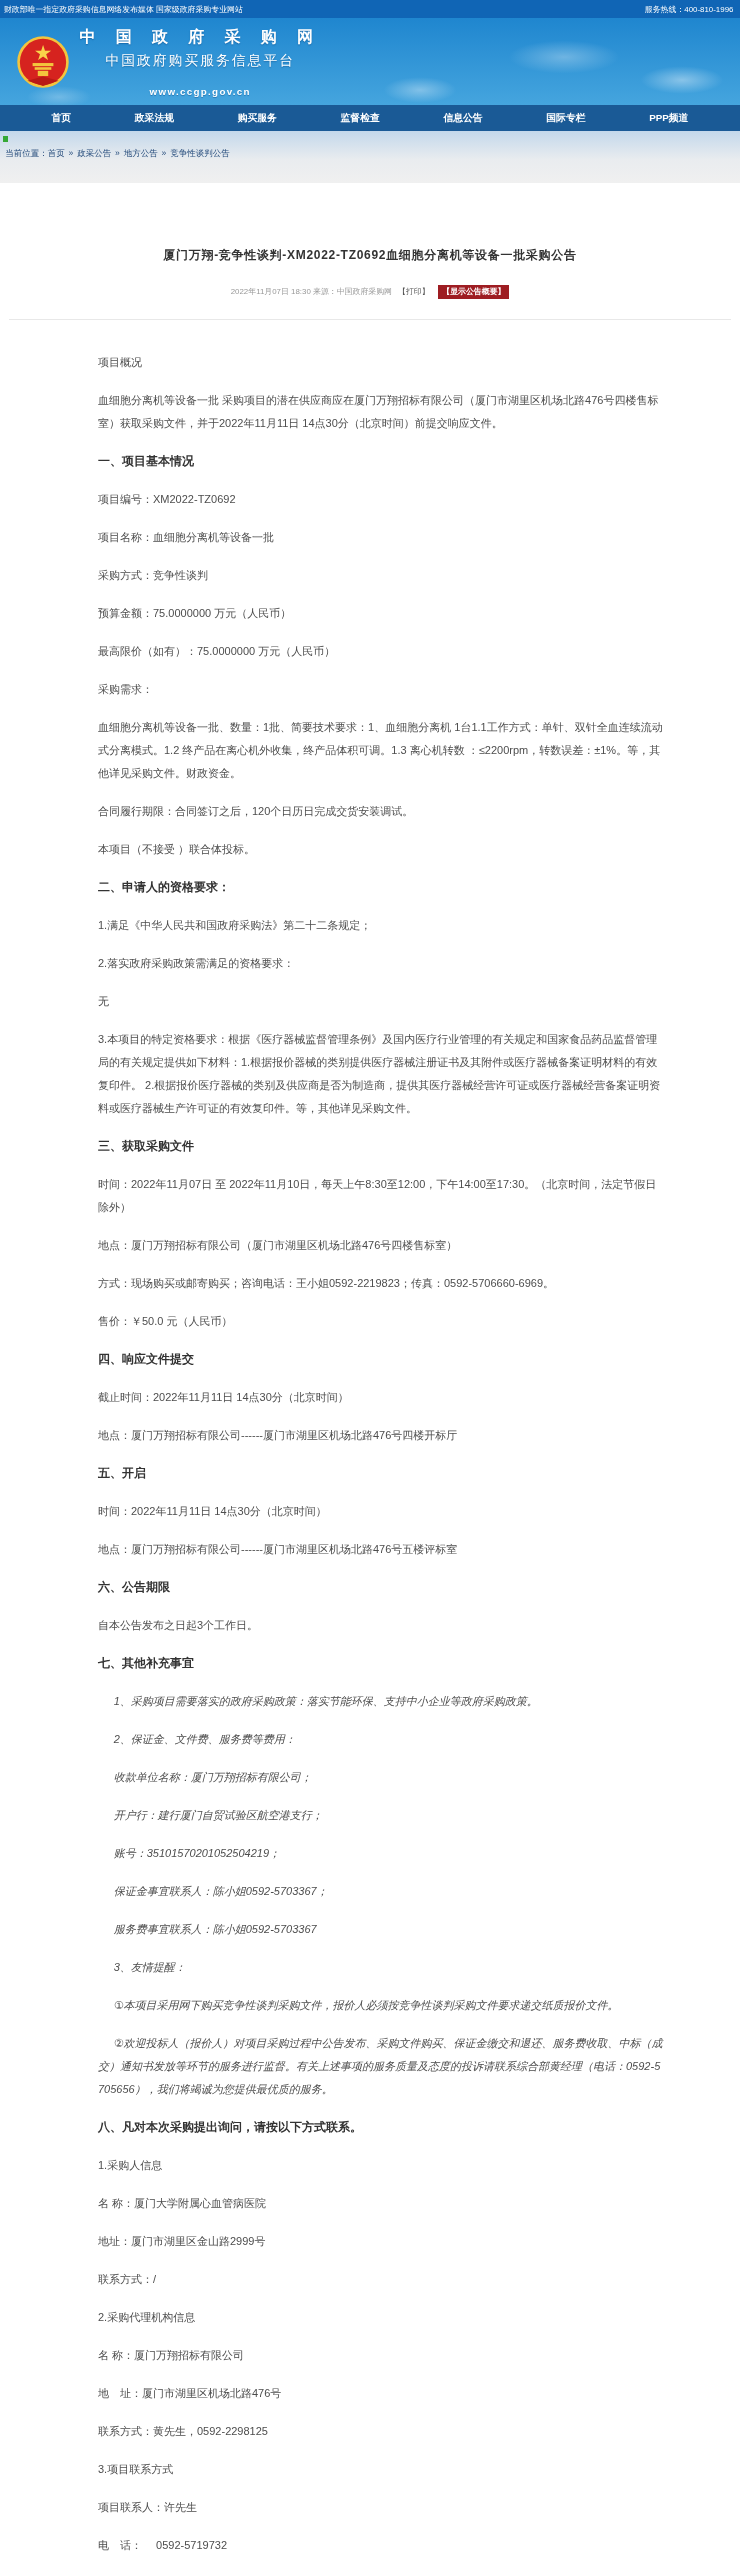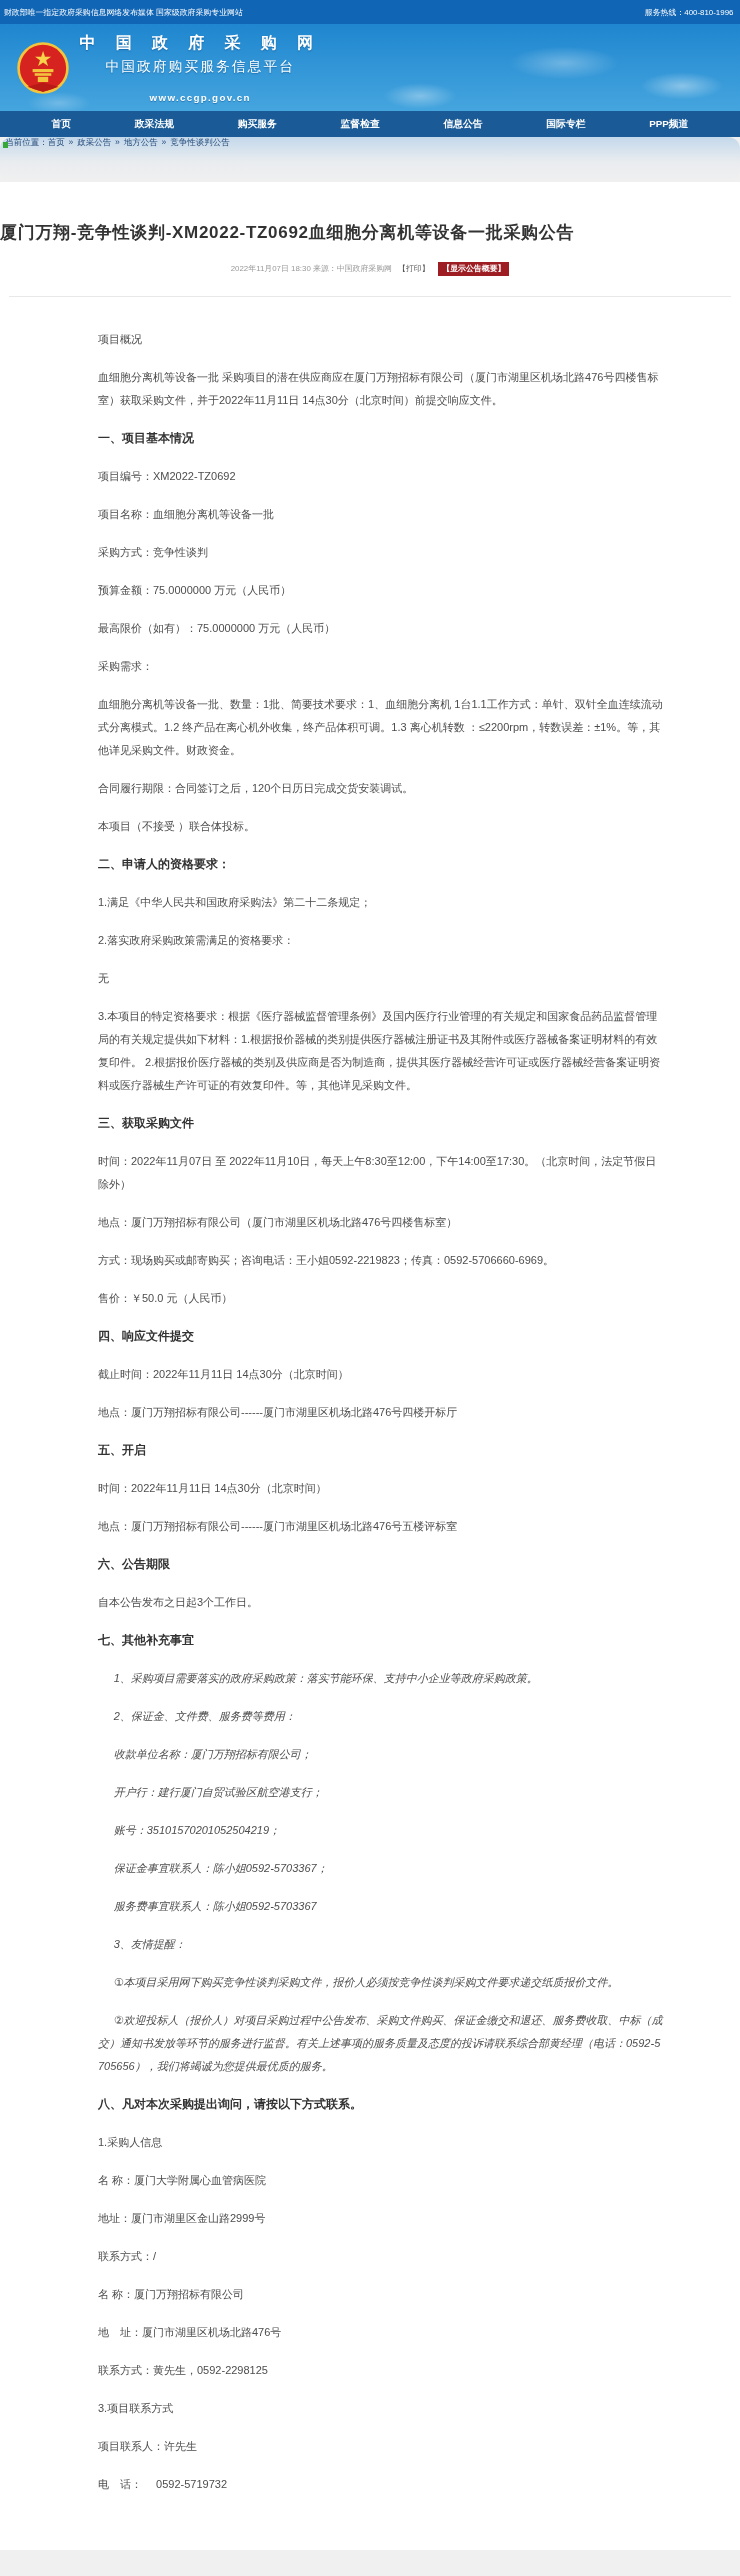--- a/index.html
+++ b/index.html
@@ -17,21 +17,21 @@
   }
   *{margin:0;padding:0;box-sizing:border-box;}
   html,body{width:740px;}
   body{
     font-family:"Liberation Sans","DejaVu Sans",sans-serif;
     background:var(--page-bg);
     color:var(--text-body);
   }
   
   .topbar{
-    height:24px;
+    height:18px;
     background:var(--topbar-blue);
     color:#fff;
     font-size:7.9px;
     display:flex;
     justify-content:space-between;
     align-items:center;
     padding:0 6.6px 0 3.9px;
   }
   
   .banner{
@@ -71,44 +71,44 @@
     align-items:center;
     justify-content:space-around;
     padding:0 19.7px;
   }
   .nav-item{
     color:#fff;font-size:9.8px;font-weight:bold;
     text-decoration:none;cursor:pointer;white-space:nowrap;
   }
   
   .crumb-band{
-    height:45px;
+    height:52px;
     background:linear-gradient(180deg,#c3d8eb 0%,#e9ecef 55%,var(--page-bg) 100%);
     position:relative;
     display:flex;
-    align-items:flex-start;
+    align-items:center;
     padding:0 0 5.2px 5.2px;
     font-size:8.5px;
     color:var(--breadcrumb-blue);
-    border-radius:12px;
   }
   .green-marker{
     position:absolute;left:2.6px;top:5.2px;width:5.9px;height:5.9px;
     background:#35a835;
   }
   .crumb-band a{color:var(--breadcrumb-blue);text-decoration:none;cursor:pointer;}
   .crumb-sep{margin:0 3.9px;color:var(--breadcrumb-blue);}
   
   .content{
     background:var(--content-bg);
     padding-bottom:26px;
   }
   .article-title{
-    padding-top:39px;
-    font-size:17px;
+    padding-top:61px;
+    text-align:center;
+    font-size:12px;
     line-height:23.6px;
     font-weight:bold;
     color:var(--text-heading);
     letter-spacing:0.7px;
   }
   .meta-row{
     margin-top:17px;
     text-align:center;
     font-size:7.9px;
     color:var(--meta-gray);
@@ -241,20 +241,21 @@
       <p class="p-indent">保证金事宜联系人：陈小姐0592-5703367；</p>
       <p class="p-indent">服务费事宜联系人：陈小姐0592-5703367</p>
       <p class="p-indent">3、友情提醒：</p>
       <p class="p-indent">①本项目采用网下购买竞争性谈判采购文件，报价人必须按竞争性谈判采购文件要求递交纸质报价文件。</p>
       <p class="p-indent">②欢迎投标人（报价人）对项目采购过程中公告发布、采购文件购买、保证金缴交和退还、服务费收取、中标（成交）通知书发放等环节的服务进行监督。有关上述事项的服务质量及态度的投诉请联系综合部黄经理（电话：0592-5705656），我们将竭诚为您提供最优质的服务。</p>
       <p class="p-heading">八、凡对本次采购提出询问，请按以下方式联系。</p>
       <p class="p-normal">1.采购人信息</p>
       <p class="p-normal">名 称：厦门大学附属心血管病医院</p>
       <p class="p-normal">地址：厦门市湖里区金山路2999号</p>
       <p class="p-normal">联系方式：/</p>
+      <p class="p-normal">2.采购代理机构信息</p>
       <p class="p-normal">名 称：厦门万翔招标有限公司</p>
       <p class="p-normal">地　址：厦门市湖里区机场北路476号</p>
       <p class="p-normal">联系方式：黄先生，0592-2298125</p>
       <p class="p-normal">3.项目联系方式</p>
       <p class="p-normal">项目联系人：许先生</p>
       <p class="p-normal">电　话：　 0592-5719732</p>
     </div>
 </div>
 
 

